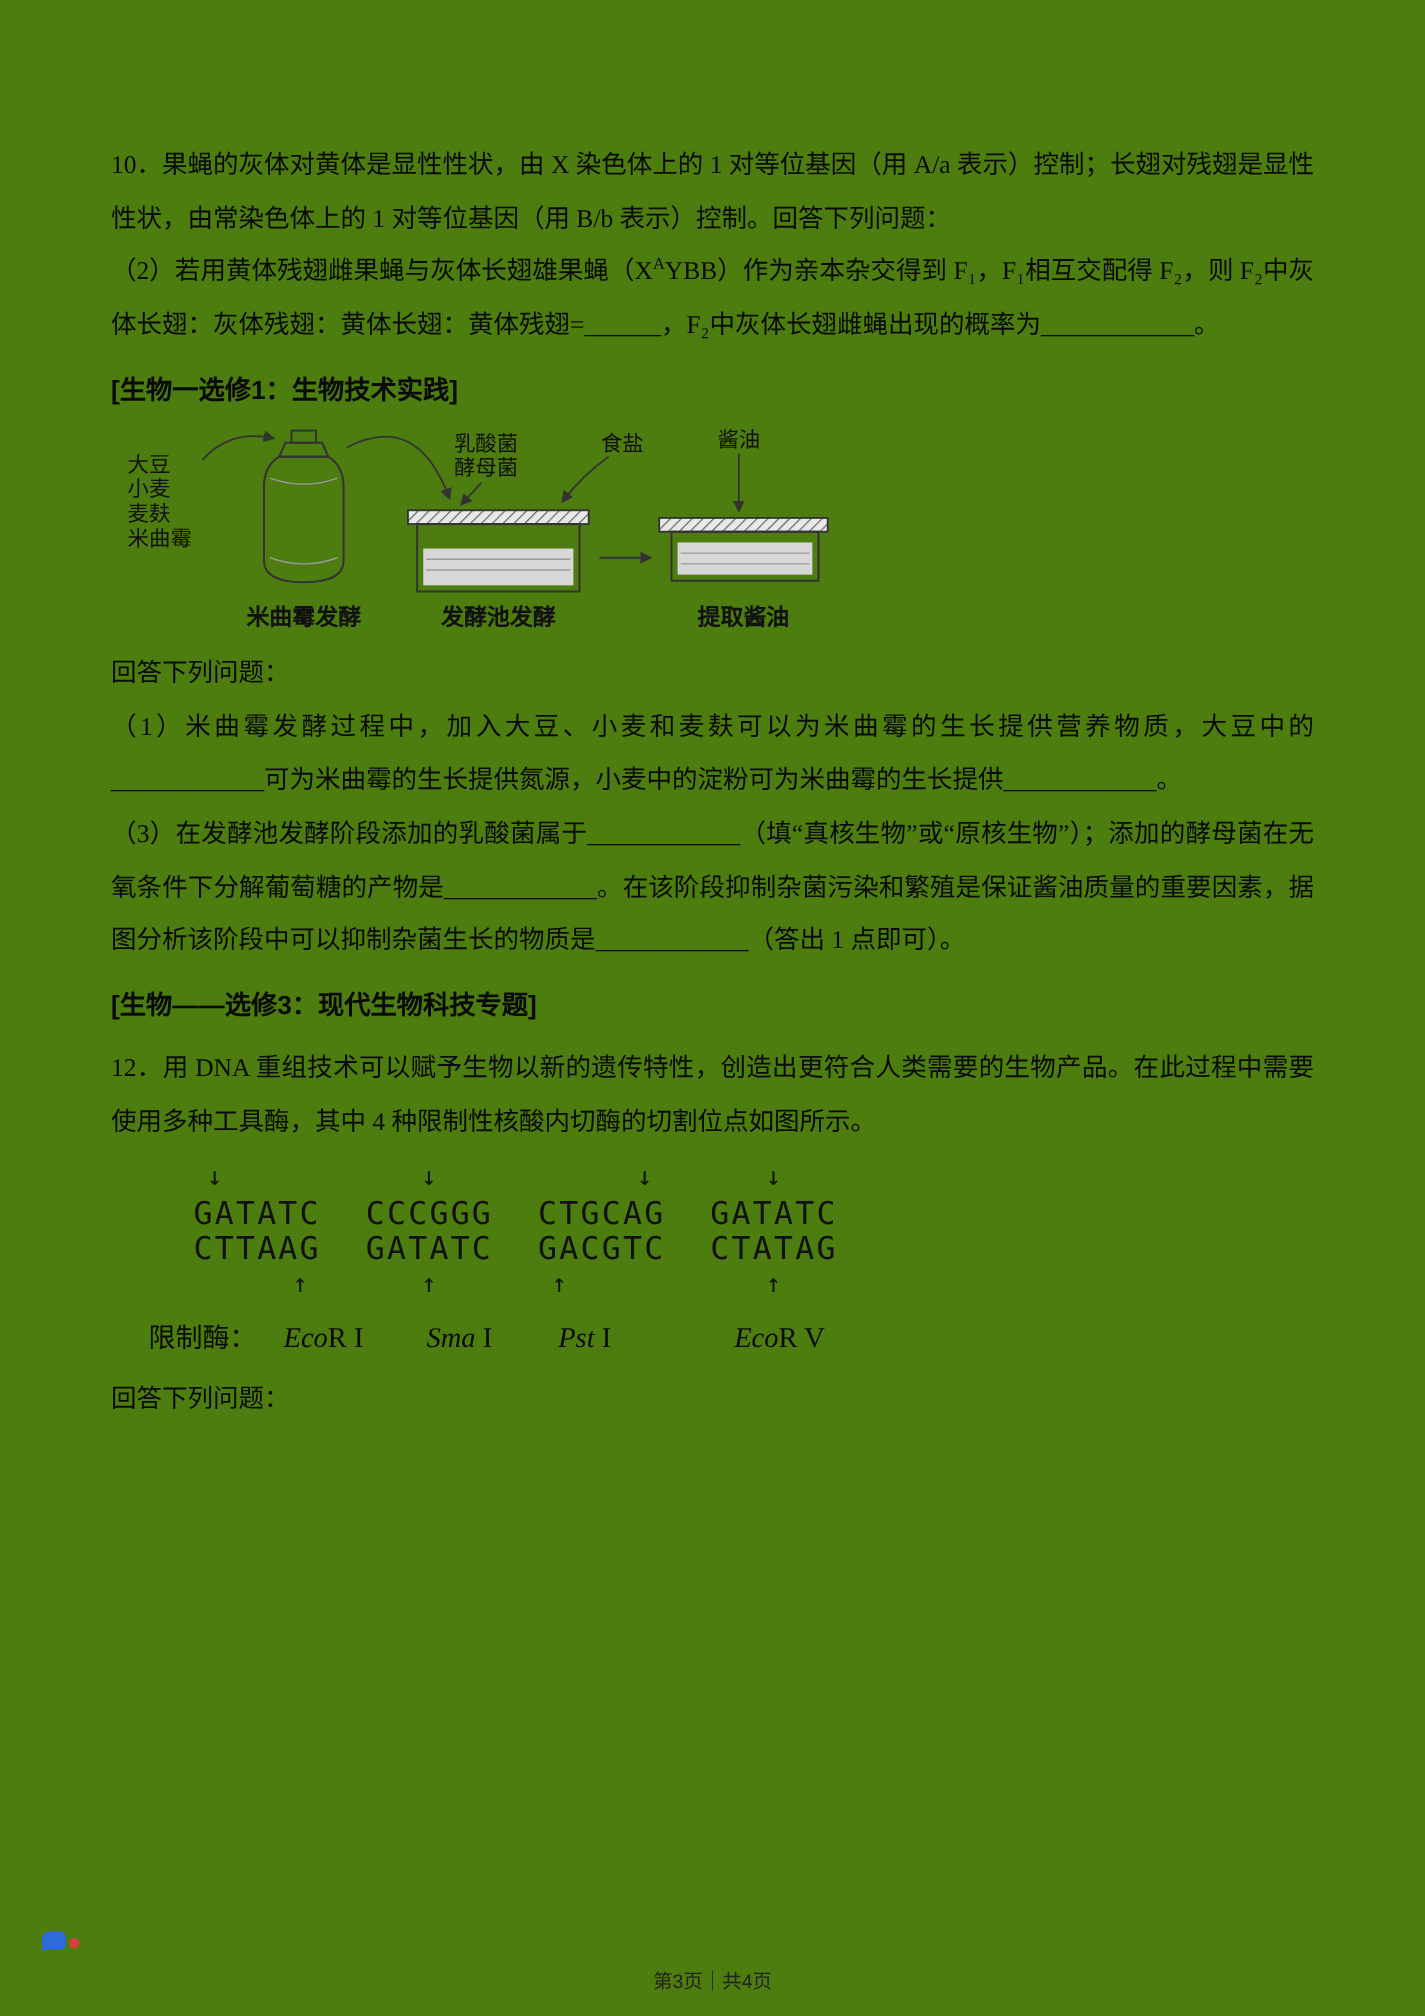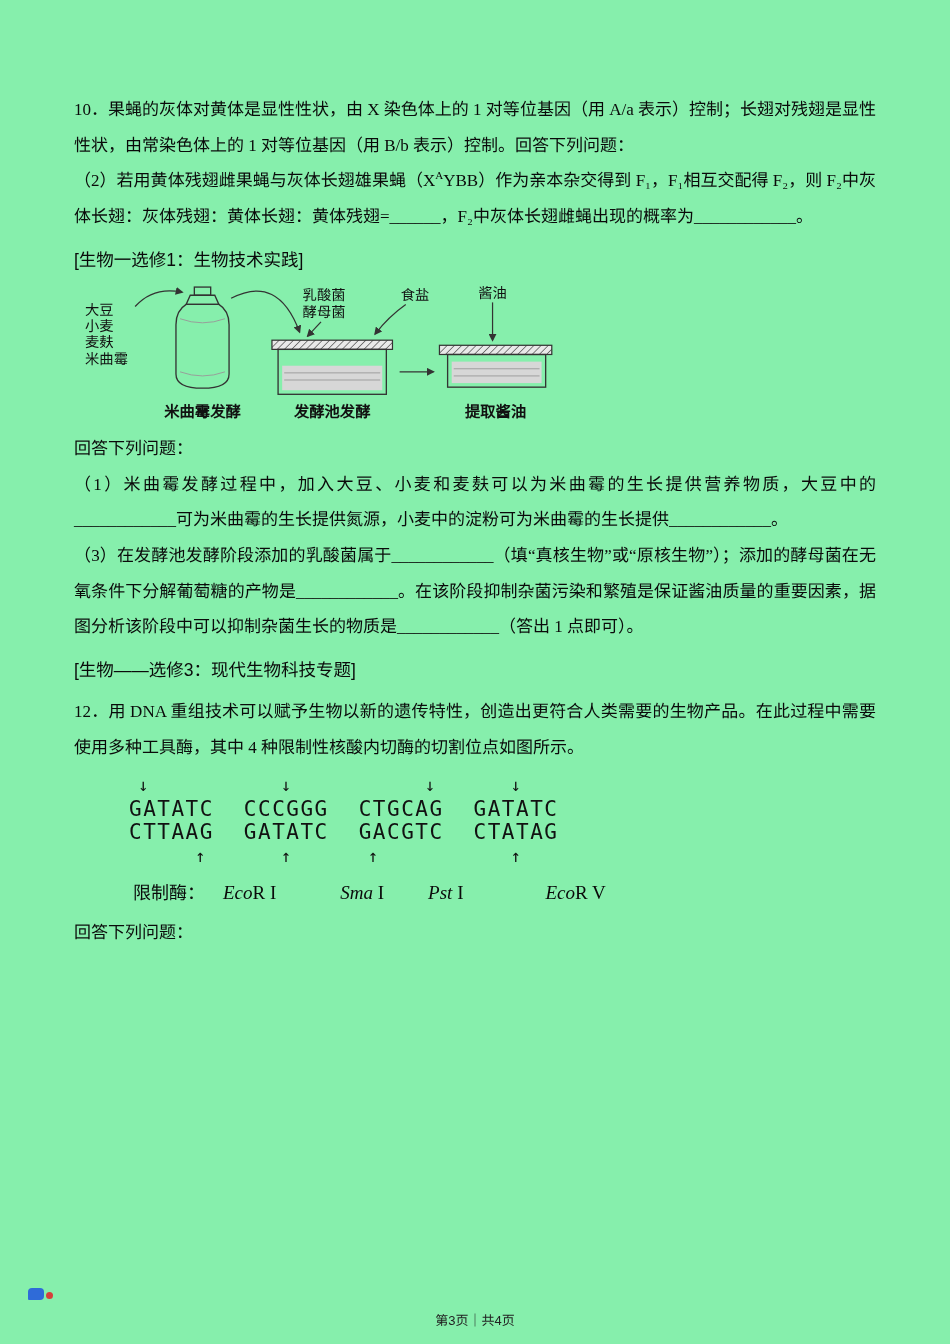--- a/index.html
+++ b/index.html
@@ -1,26 +1,26 @@
 <!DOCTYPE html>
 <html lang="zh-CN"><head>
 <meta charset="utf-8">
 <style>
   * { box-sizing: border-box; }
   html,body { margin:0; padding:0; background:#ffffff; }
   .page {
-    width:950px; height:1344px; position:relative; background:#86efac;
+    width:950px; height:1344px; position:relative; background:#4d7c0f;
     font-family:"Liberation Serif","DejaVu Serif",serif; color:#0a0a0a;
     overflow:hidden; margin:0 auto;
   }
   .content { padding:92px 74px 0 74px; font-size:17px; line-height:2.1; text-align:justify; }
   .content p { margin:0; }
   .section-title {
     font-family:"Liberation Sans","DejaVu Sans",sans-serif;
-    font-weight:normal; font-size:17.5px; margin:9px 0 7px 0; text-align:left; line-height:1.9;
+    font-weight:bold; font-size:17.5px; margin:9px 0 7px 0; text-align:left; line-height:1.9;
   }
   sup { font-size:11px; line-height:0; }
 
   
   .diagram1 { margin:6px 0 4px 8px; }
   .diagram1 svg { display:block; }
   .dlab { font:14px "Liberation Sans","DejaVu Sans",sans-serif; fill:#111; }
   .dstage { font:bold 15px "Liberation Sans","DejaVu Sans",sans-serif; fill:#111; }
   .stroke { stroke:#333; stroke-width:1.3; fill:none; }
   .flow { stroke:#333; stroke-width:1.2; fill:none; }
@@ -33,25 +33,25 @@
   .cut-row { height:24px; font-size:17px; line-height:22px; letter-spacing:0; }
   .site:nth-child(1) .cut-top    { padding-left:9px;  }
   .site:nth-child(1) .cut-bottom { padding-left:66px; }
   .site:nth-child(2) .cut-top    { padding-left:37px; }
   .site:nth-child(2) .cut-bottom { padding-left:37px; }
   .site:nth-child(3) .cut-top    { padding-left:66px; }
   .site:nth-child(3) .cut-bottom { padding-left:9px;  }
   .site:nth-child(4) .cut-top    { padding-left:37px; }
   .site:nth-child(4) .cut-bottom { padding-left:37px; }
   .enzyme-row { display:flex; align-items:baseline; margin:4px 0 0 25px; font-size:19px; text-align:left; }
-  .enzyme-label { font-size:18px; font-family:Liberation Serif, serif;margin-left:34px; }
+  .enzyme-label { font-size:18px; font-family:Liberation Serif, serif; }
   .enzyme-name i { font-style:italic; }
   .enzyme-name { white-space:pre; }
   .en-1 { margin-left:18px; }
-  .en-2 { margin-left:64px; }
+  .en-2 { margin-left:42px; }
   .en-3 { margin-left:44px; }
   .en-4 { margin-left:82px; }
 
   
   .footer {
     position:absolute; left:0; right:0; bottom:15px; text-align:center;
     font:13px "Liberation Sans","DejaVu Sans",sans-serif; color:#222;
   }
   .watermark { position:absolute; left:28px; bottom:42px; width:36px; height:15px; }
   .wm-blue { position:absolute; left:0; top:1px; width:16px; height:12px; background:#2f6bd8; border-radius:4px 4px 4px 1px; display:block; }

